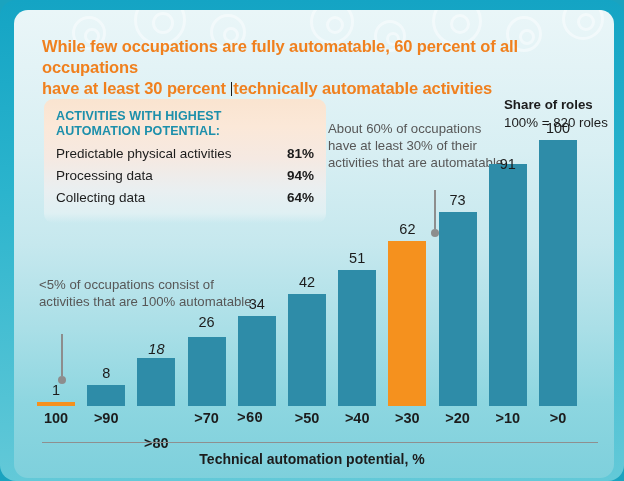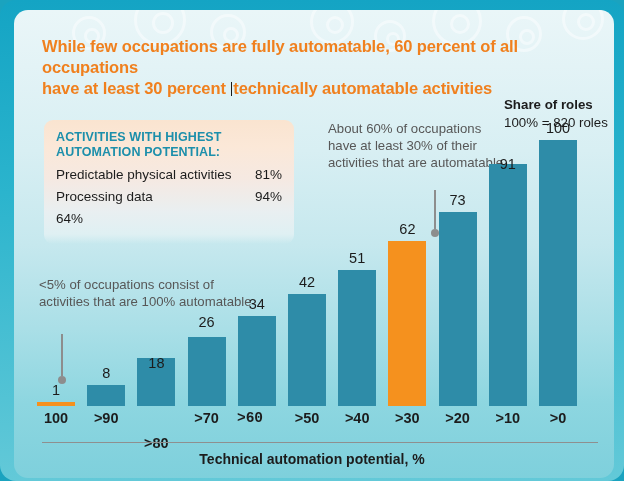--- a/index.html
+++ b/index.html
@@ -86,51 +86,50 @@
     background: #1a1a1a;
     vertical-align: -2px;
     margin: 0 1px;
   }
 
   
   .callout {
     position: absolute;
     left: 30px;
     top: 89px;
-    width: 250px;
+    width: 282px;
     height: 124px;
     border-radius: 9px;
     background: linear-gradient(180deg,
        #fae4d0 0%,
        #fbe8d8 22%,
        #f5e9e2 48%,
        #e9eff1 74%,
        #dff0f3 92%,
        rgba(222,240,243,0) 100%);
     padding: 10px 12px 0 12px;
     box-sizing: border-box;
-    margin-top: 21px;
   }
   .callout-heading {
     color: #1c8fab;
     font-size: 12.5px;
     font-weight: bold;
     line-height: 15px;
     letter-spacing: 0.1px;
   }
   .callout-row {
     display: flex;
     justify-content: space-between;
     align-items: baseline;
     color: #1c1c1c;
     font-size: 13.5px;
     margin-top: 7px;
   }
   .callout-row .lbl { font-weight: normal; }
-  .callout-row .val { font-weight: normal; }
+  .callout-row .val { font-weight: bold; }
 
   
   .annot {
     position: absolute;
     color: #575757;
     font-size: 13.2px;
     line-height: 17px;
   }
   #annot-left  { left: 25px; top: 266px; width: 215px; }
   #annot-right { left: 314px; top: 110px; width: 180px; }
@@ -258,20 +257,21 @@
       </div>
       <div class="callout-row">
         <span class="lbl">Predictable physical activities</span>
         <span class="val">81%</span>
       </div>
       <div class="callout-row">
         <span class="lbl">Processing data</span>
         <span class="val">94%</span>
       </div>
       <div class="callout-row">
+        <span class="lbl">Collecting data</span>
         <span class="val">64%</span>
       </div>
     </div>
 
     <div class="annot" id="annot-right">About 60% of occupations have at least 30% of their activities that are automatable</div>
     <div class="leader" id="leader-right">
       <span class="dot"></span>
     </div>
 
     <div class="share">
@@ -288,21 +288,21 @@
         <div class="bar-slot" style="left: 1px; height: 276px;">
           <div class="bar highlight" title="100: 1" style="height: 4px;"></div>
           <div class="bar-value" style="bottom: 8px;">1</div>
         </div>
         <div class="bar-slot" style="left: 51.2px; height: 276px;">
           <div class="bar" title="&gt;90: 8" style="height: 21.28px;"></div>
           <div class="bar-value" style="bottom: 25.28px;">8</div>
         </div>
         <div class="bar-slot" style="left: 101.4px; height: 276px;">
           <div class="bar" title="&gt;80: 18" style="height: 47.88px;"></div>
-          <div class="bar-value" style="bottom: 35px;">18</div>
+          <div class="bar-value" style="bottom: 49px; font-style: italic;">18</div>
         </div>
         <div class="bar-slot" style="left: 151.6px; height: 276px;">
           <div class="bar" title="&gt;70: 26" style="height: 69.16px;"></div>
           <div class="bar-value" style="bottom: 76px;">26</div>
         </div>
         <div class="bar-slot" style="left: 201.8px; height: 276px;">
           <div class="bar" title="&gt;60: 34" style="height: 90.44px;"></div>
           <div class="bar-value" style="bottom: 94.44px;">34</div>
         </div>
         <div class="bar-slot" style="left: 252px; height: 276px;">

